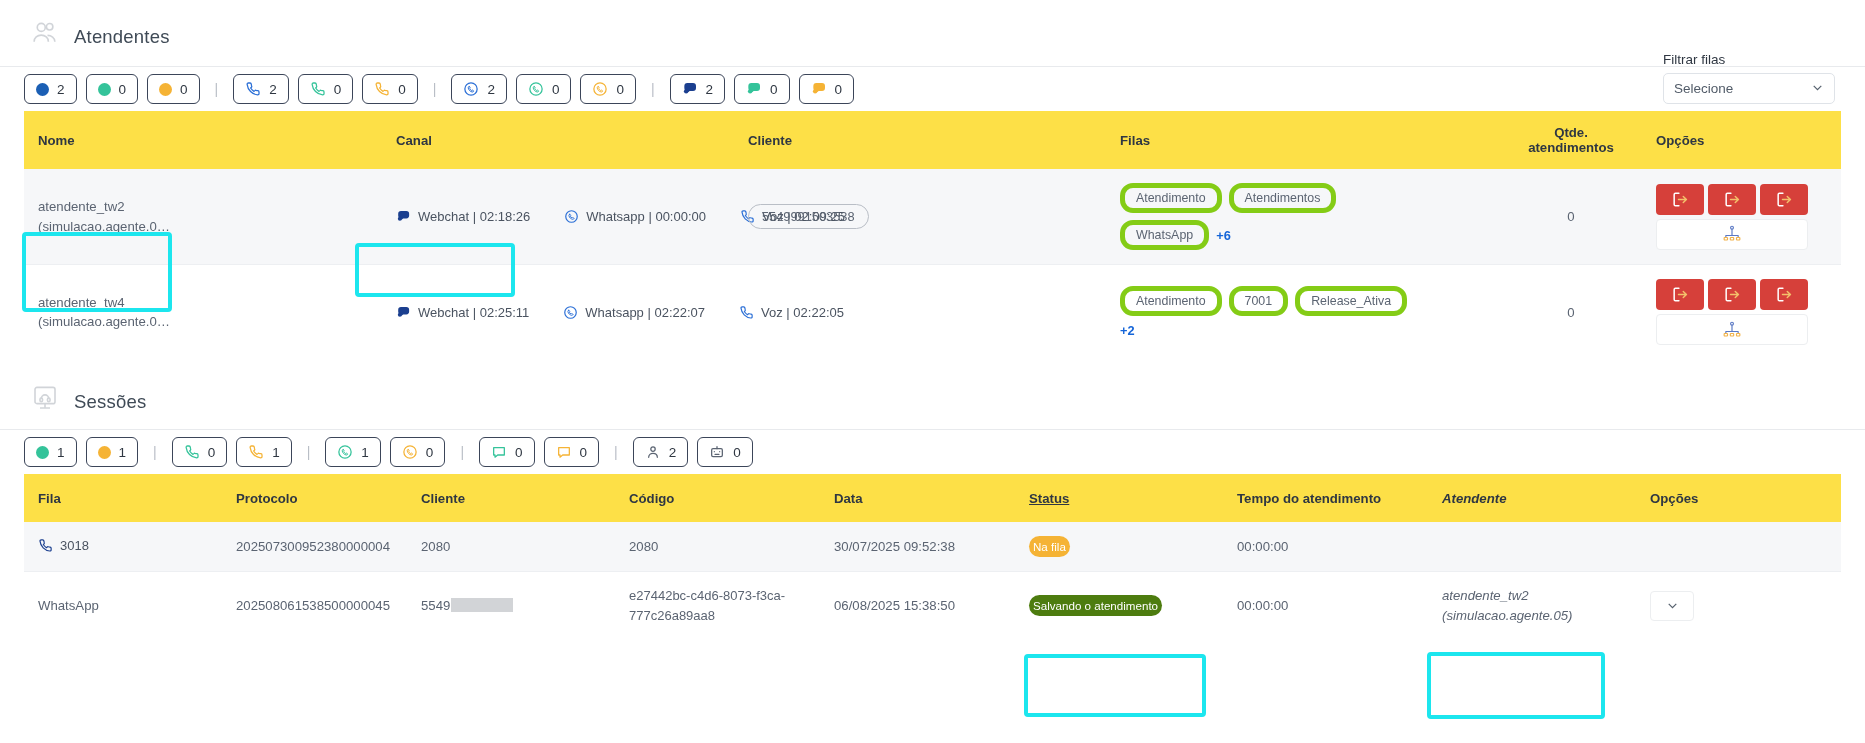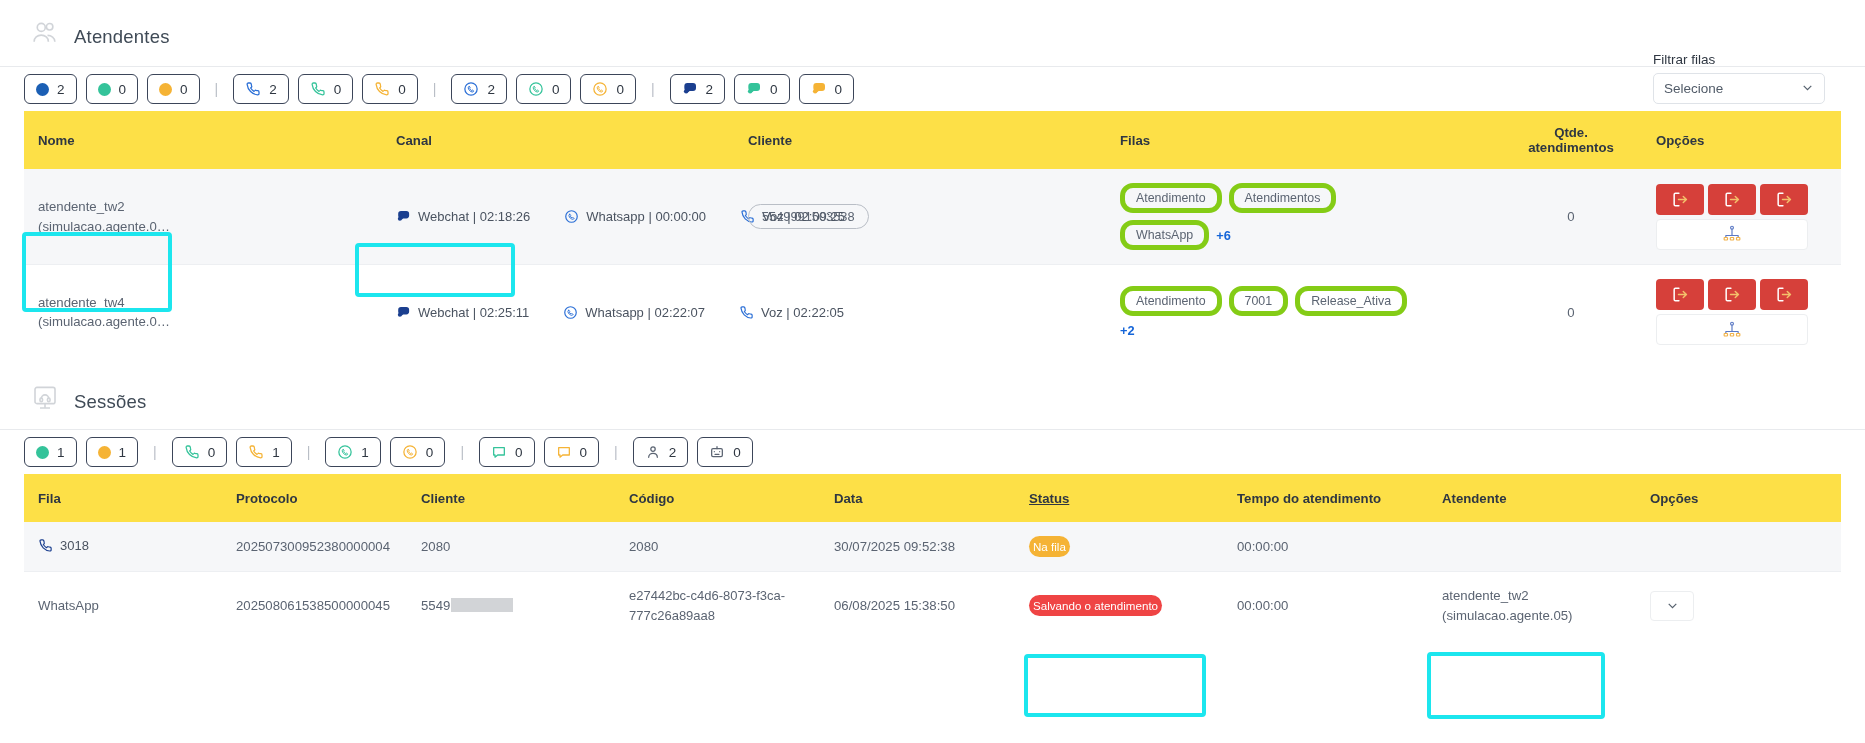--- a/index.html
+++ b/index.html
@@ -52,21 +52,21 @@
     cursor: pointer;
   }
   .chip .num { font-size: 13.5px; color: #2f3742; }
   .chip svg { display: block; }
   .dot { width: 13px; height: 13px; border-radius: 50%; display:block; }
   .sep { color: #b9bec6; font-size: 14px; padding: 0 6px; user-select: none; }
 
   
   .filter-wrap {
     position: absolute;
-    right: 40px;
+    right: 30px;
     top: 52px;
     width: 172px;
   }
   .filter-label {
     font-size: 13.5px;
     color: #2f3742;
     margin-bottom: 6px;
   }
   .select-box {
     height: 31px;
@@ -173,33 +173,33 @@
   }
 
   
   .s-fila  { width: 212px; padding-left: 14px !important; }
   .s-prot  { width: 185px; }
   .s-cli   { width: 208px; }
   .s-cod   { width: 205px; }
   .s-data  { width: 195px; }
   .s-stat  { width: 208px; text-decoration: underline; }
   .s-tempo { width: 205px; }
-  .s-atend { width: 208px; }
+  .s-atend { width: 208px; font-style: italic; }
   .s-opc   { width: 191px; }
 
   .badge-pill {
     display: inline-block;
     border-radius: 13px;
     padding: 4px 4px;
     font-size: 11.6px;
     color: #fff;
     white-space: nowrap;
   }
   .badge-queue { background: #f5b335; }
-  .badge-saving { background: #ef4444; }
+  .badge-saving { background: #4d7c0f; }
 
   .redact {
     display: inline-block;
     width: 62px; height: 14px;
     background: #d2d4d7;
     vertical-align: -2px;
     margin-left: 1px;
   }
 
   .chev-btn {

